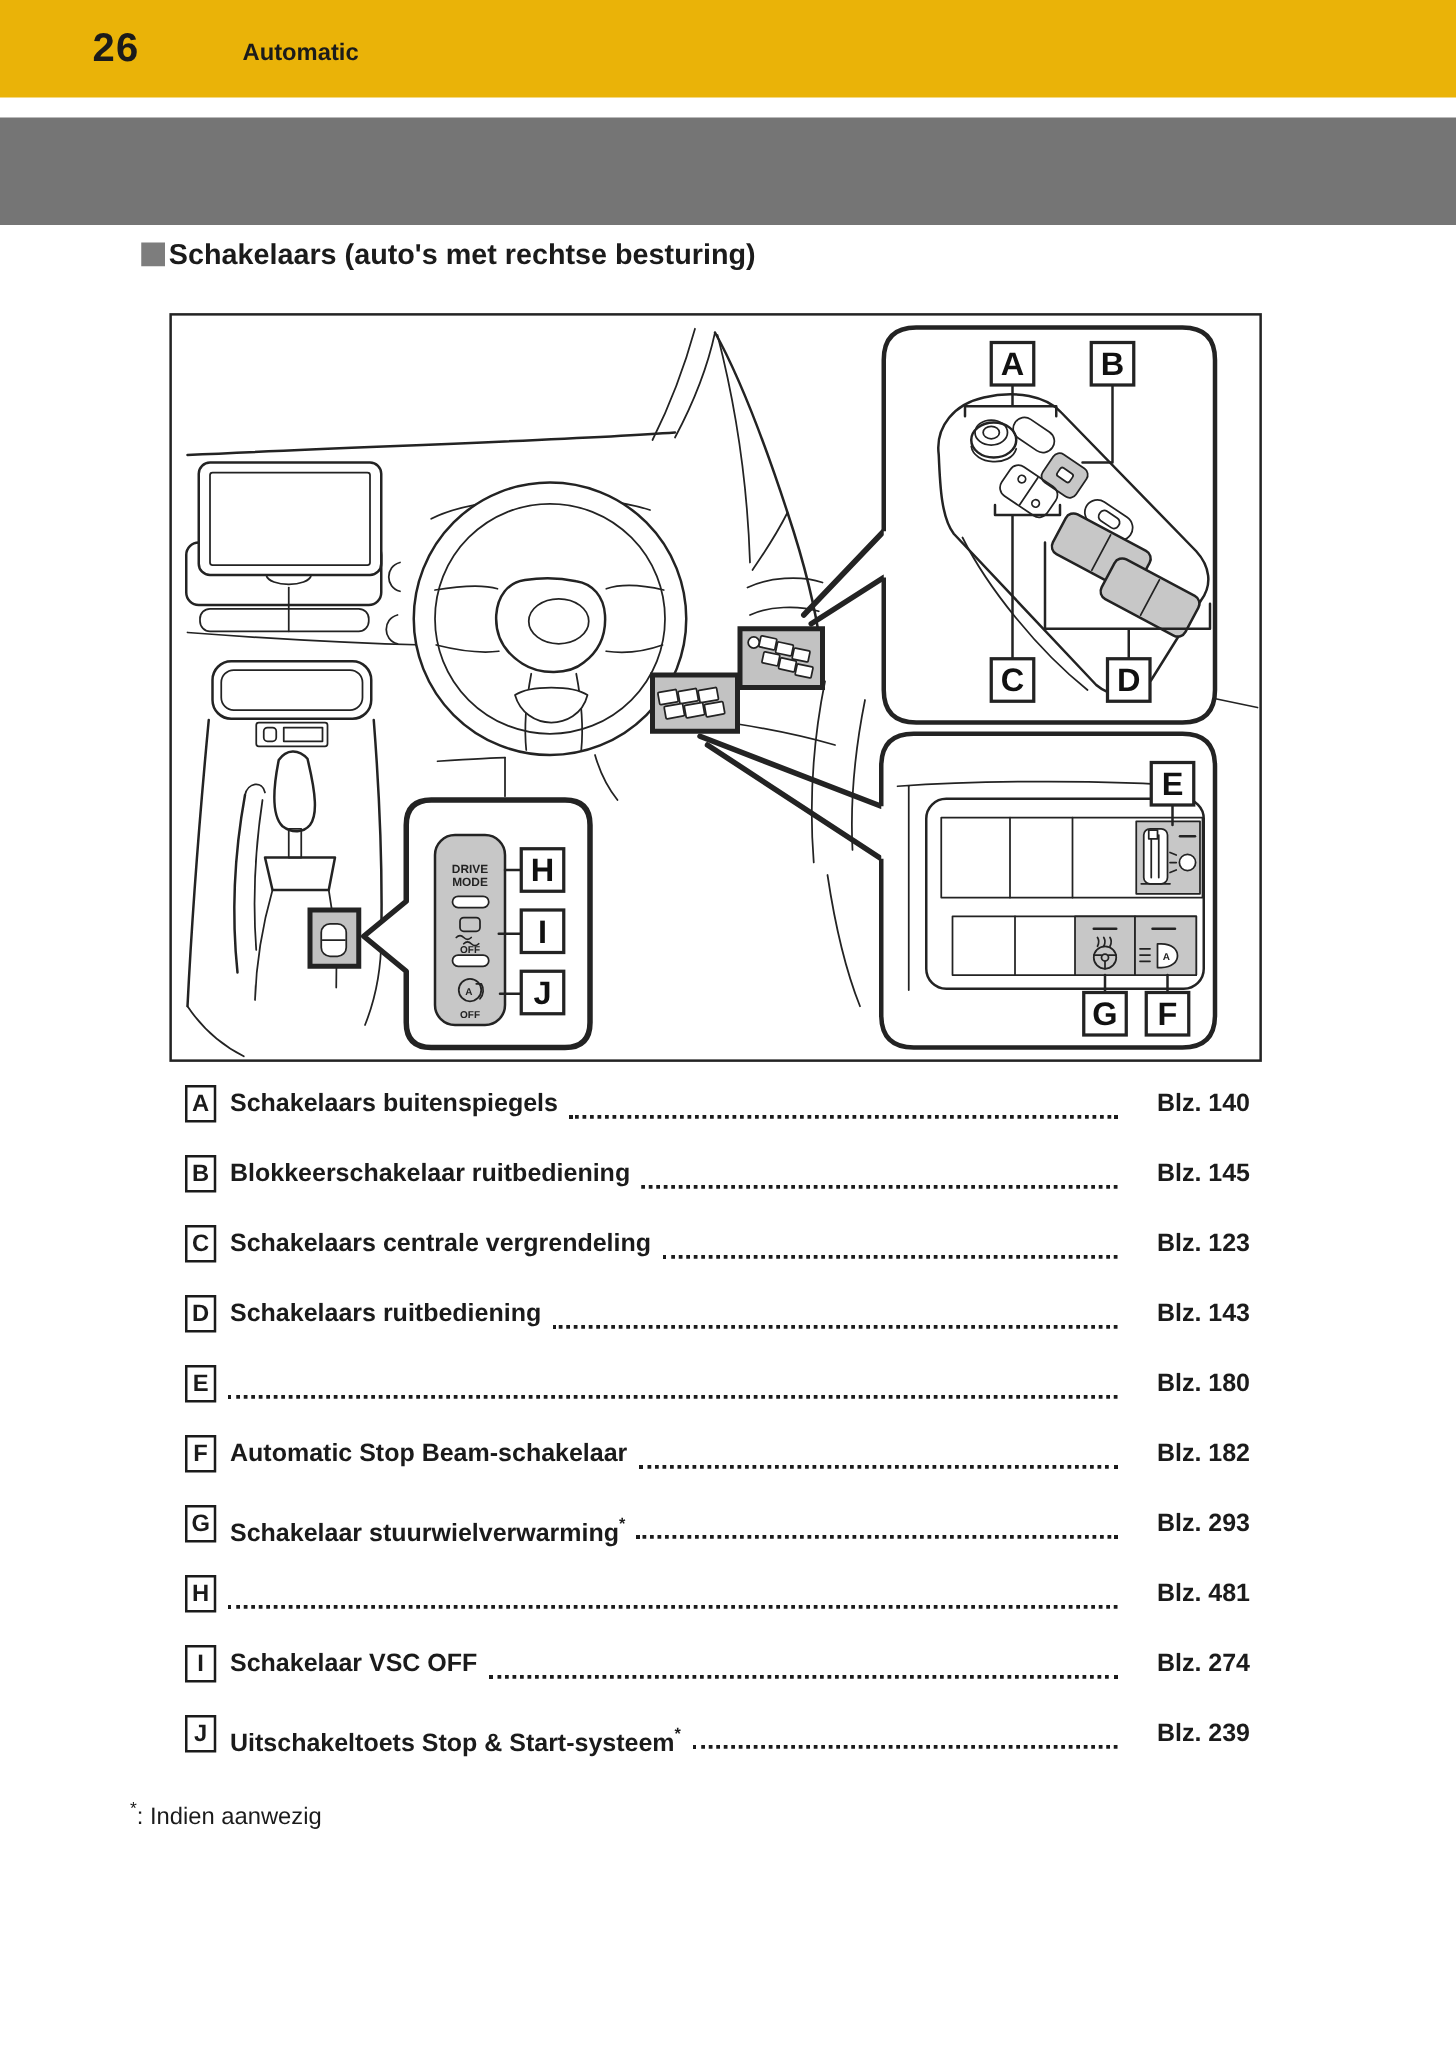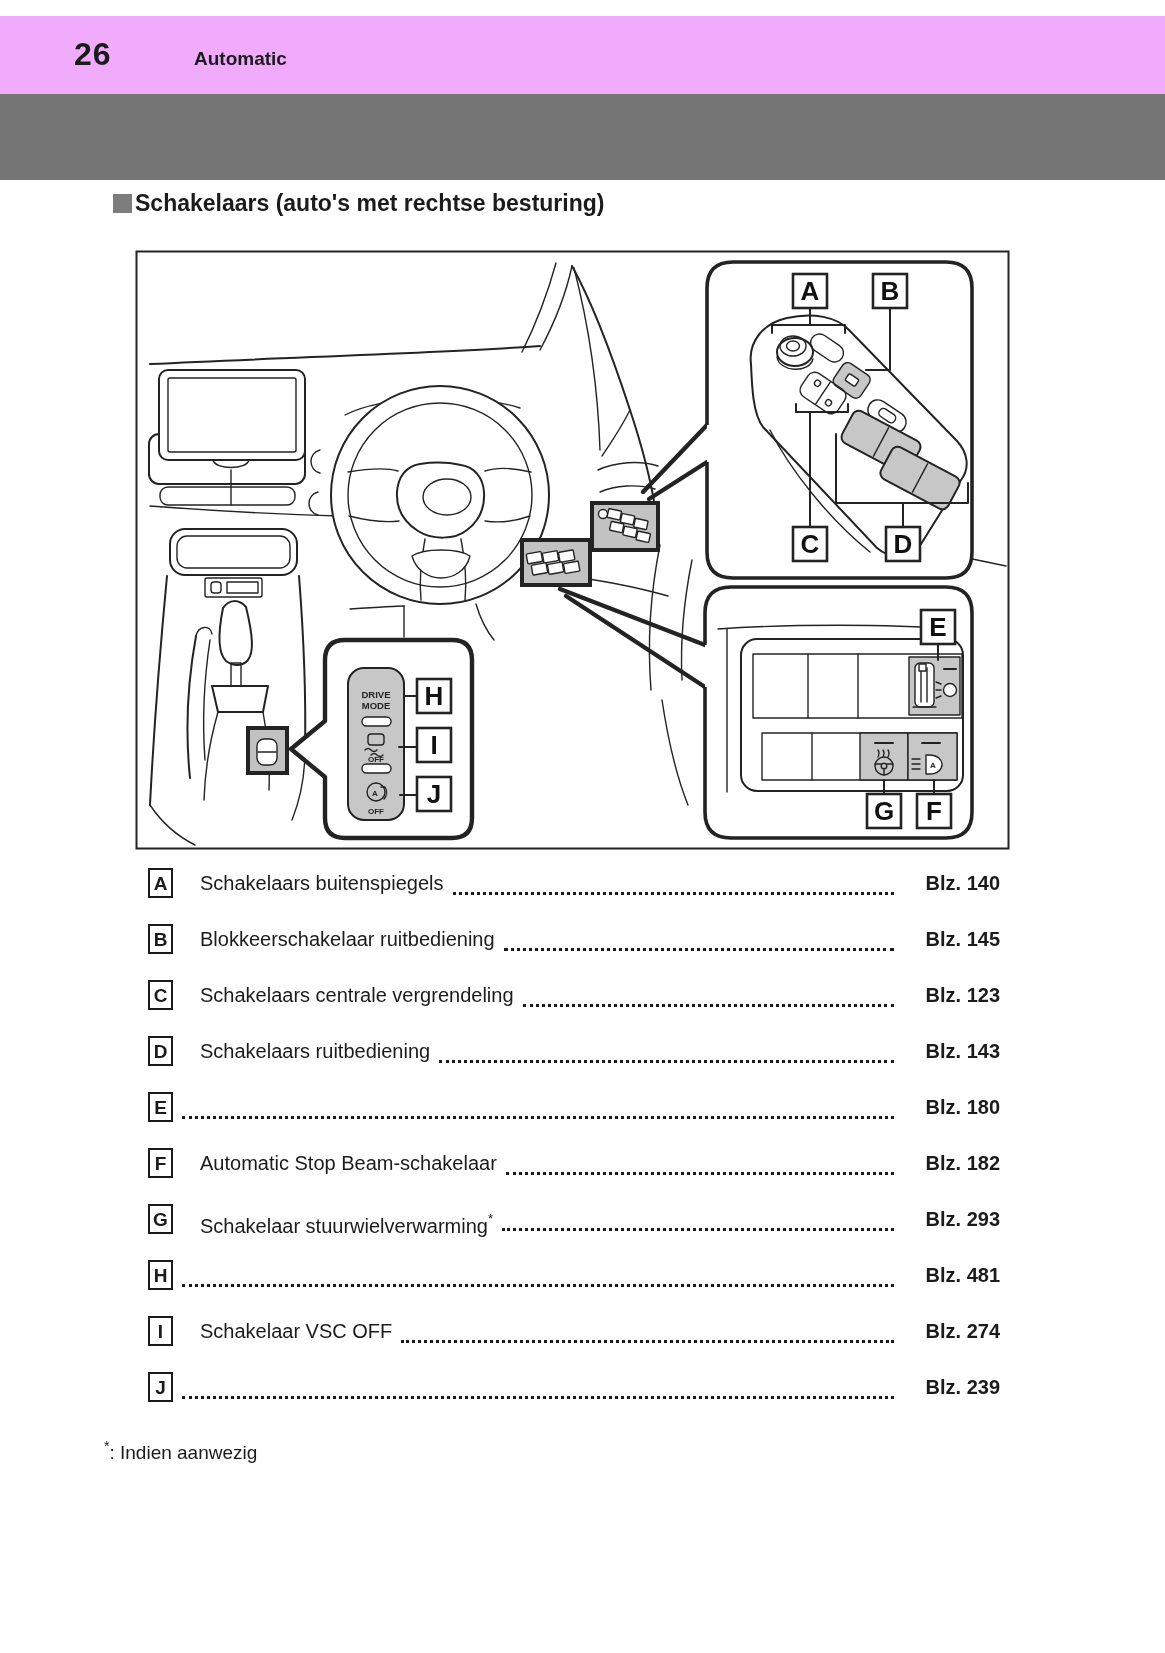--- a/index.html
+++ b/index.html
@@ -1,31 +1,31 @@
 <!DOCTYPE html>
 <html><head>
 <meta charset="utf-8">
 <style>
   html,body{margin:0;padding:0;}
   body{
     width:1165px;height:1653px;position:relative;background:#ffffff;
     font-family:"Liberation Sans", sans-serif;color:#1b1b1b;overflow:hidden;
   }
-  .header-bar{position:absolute;left:0;top:16px;width:1165px;height:78px;background:#f0abfc;}
+  .header-bar{position:absolute;left:0;top:0;width:1165px;height:78px;background:#eab308;}
   .page-number{position:absolute;left:74px;top:20px;font-size:32px;font-weight:bold;letter-spacing:1px;}
   .section-title{position:absolute;left:194px;top:32px;font-size:19px;font-weight:bold;}
   .banner{position:absolute;left:0;top:94px;width:1165px;height:86px;background:#757575;}
   .doc-title{position:absolute;left:113px;top:190px;font-size:23px;font-weight:bold;white-space:nowrap;}
   .doc-title .bullet{display:inline-block;width:19px;height:19px;background:#7d7d7d;margin-right:3px;vertical-align:-2px;}
   .diagram{position:absolute;left:135px;top:250px;width:875px;height:600px;}
   .index-list{position:absolute;left:148px;top:868px;width:852px;}
   .row{display:flex;align-items:flex-start;height:30px;margin-bottom:26px;}
   .key{box-sizing:border-box;width:25px;height:30px;border:2px solid #1b1b1b;background:#fff;
        font-size:19px;font-weight:bold;text-align:center;line-height:27px;flex:none;}
-  .lbl{margin-left:27px;font-size:20px;font-weight:normal;white-space:nowrap;line-height:30px;}
+  .lbl{margin-left:11px;font-size:20px;font-weight:bold;white-space:nowrap;line-height:30px;}
   .lbl sup{font-size:13px;vertical-align:10px;}
   .leader{flex:1;height:24px;border-bottom:3.2px dotted #1b1b1b;margin:0 7px 0 9px;}
   .page-ref{font-size:20px;font-weight:bold;white-space:nowrap;line-height:30px;flex:none;margin-left:25px;}
   .footnote{position:absolute;left:104px;top:1438px;font-size:19px;}
   .footnote sup{font-size:14px;vertical-align:8px;}
   
   .ln{fill:none;stroke:#232323;stroke-width:2;stroke-linecap:round;stroke-linejoin:round;}
   .ln2{fill:none;stroke:#232323;stroke-width:1.4;stroke-linecap:round;stroke-linejoin:round;}
   .thick{fill:none;stroke:#232323;stroke-width:4.4;stroke-linecap:round;}
   .inset{fill:#ffffff;stroke:#232323;stroke-width:3.6;stroke-linejoin:round;}
@@ -368,20 +368,21 @@
       <div class="page-ref">Blz. 481</div>
     </div>
     <div class="row">
       <div class="key">I</div>
       <div class="lbl"><span>Schakelaar VSC OFF</span></div>
       <div class="leader"></div>
       <div class="page-ref">Blz. 274</div>
     </div>
     <div class="row">
       <div class="key">J</div>
+      <div class="lbl"><span>Uitschakeltoets Stop &amp; Start-systeem</span><sup>*</sup></div>
       <div class="leader"></div>
       <div class="page-ref">Blz. 239</div>
     </div>
   </div>
 
 <div class="footnote">
   <sup>*</sup><span>:  Indien aanwezig</span>
 </div>
 
 </body></html>

